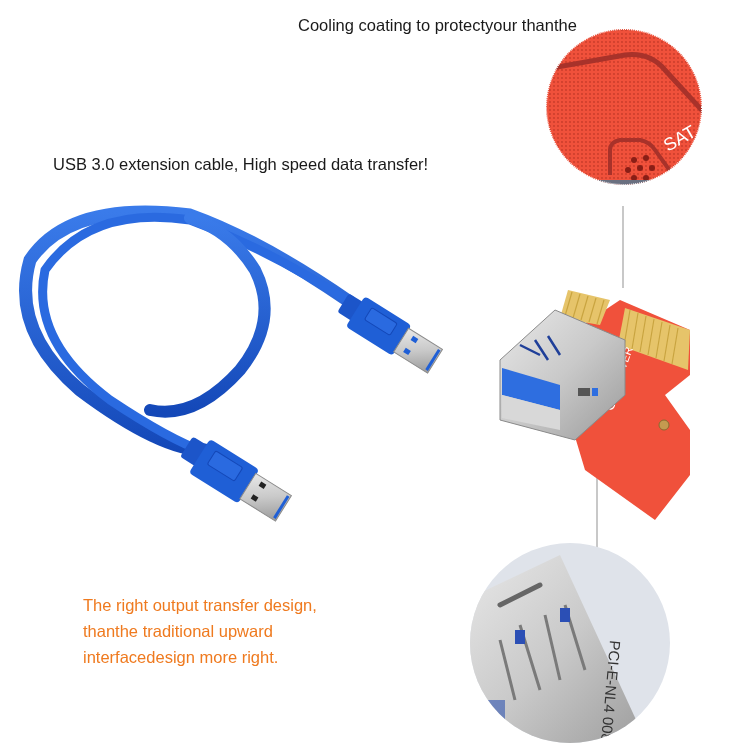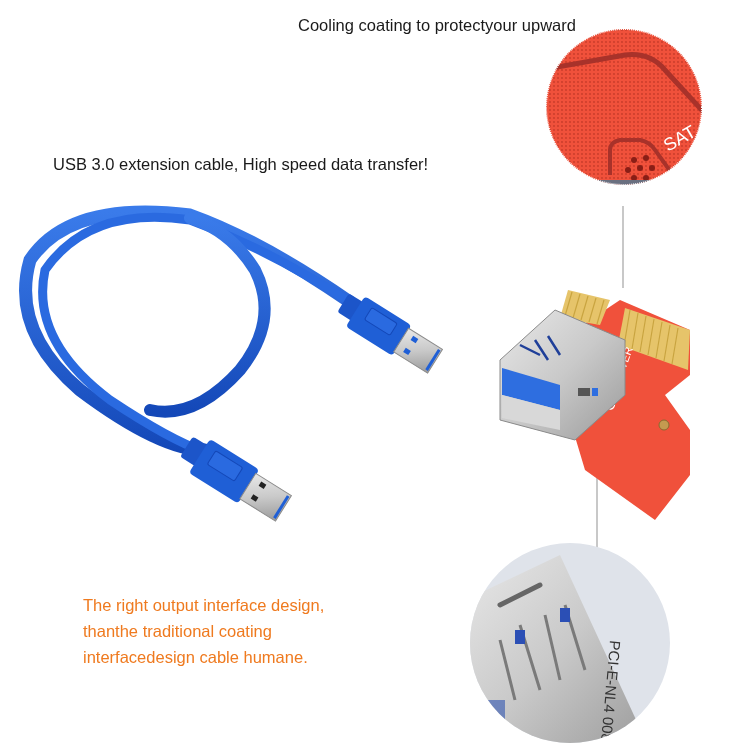--- a/index.html
+++ b/index.html
@@ -7,26 +7,26 @@
   .caption { position: absolute; font-family: "Liberation Sans", sans-serif; white-space: nowrap; }
   .cap-top { left: 298px; top: 16px; font-size: 16.5px; color: #1a1a1a; }
   .cap-usb { left: 53px; top: 155px; font-size: 16.5px; color: #1a1a1a; text-align: right; }
   .cap-orange { left: 83px; top: 592px; font-size: 16.5px; color: #ef7a1f; line-height: 26px; white-space: normal; width: 300px; }
   .cap-orange span { display: block; }
   .layer { position: absolute; left: 0; top: 0; }
 </style>
 </head>
 <body>
 
-<div class="caption cap-top">Cooling coating to protectyour upward</div>
+<div class="caption cap-top">Cooling coating to protectyour thanthe</div>
 <div class="caption cap-usb">USB 3.0 extension cable, High speed data transfer!</div>
 <div class="caption cap-orange">
-  <span>The right output interface design,</span>
-  <span>thanthe traditional coating</span>
-  <span>interfacedesign cable humane.</span>
+  <span>The right output transfer design,</span>
+  <span>thanthe traditional upward</span>
+  <span>interfacedesign more right.</span>
 </div>
 
 <svg class="layer" width="750" height="750" viewBox="0 0 750 750">
   <defs>
     <pattern id="dots" width="4" height="4" patternUnits="userSpaceOnUse">
       <rect width="4" height="4" fill="#f0513b"></rect>
       <circle cx="2" cy="2" r="0.9" fill="#c73a28"></circle>
     </pattern>
     <clipPath id="clipTop">
         <circle cx="624" cy="107" r="78"></circle>

